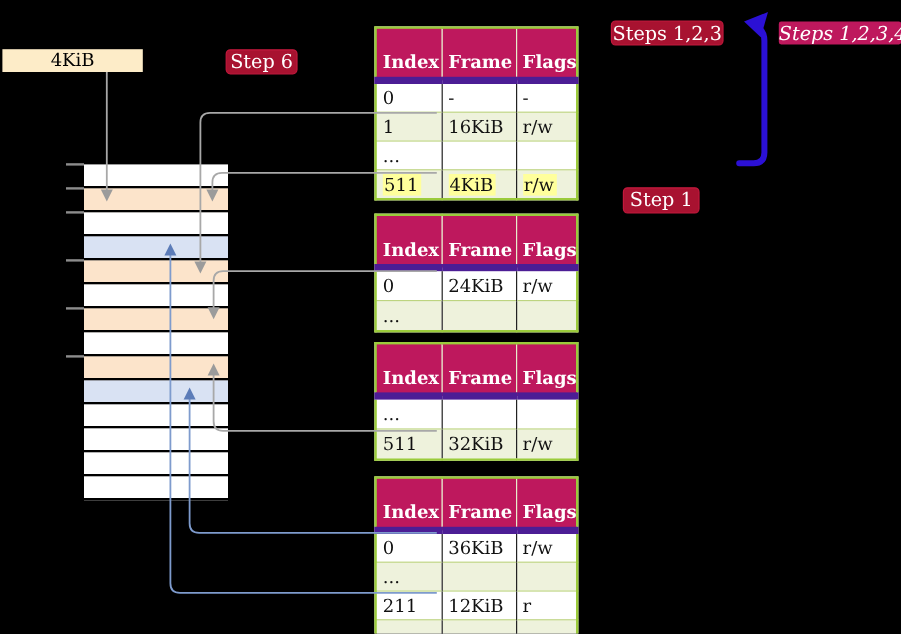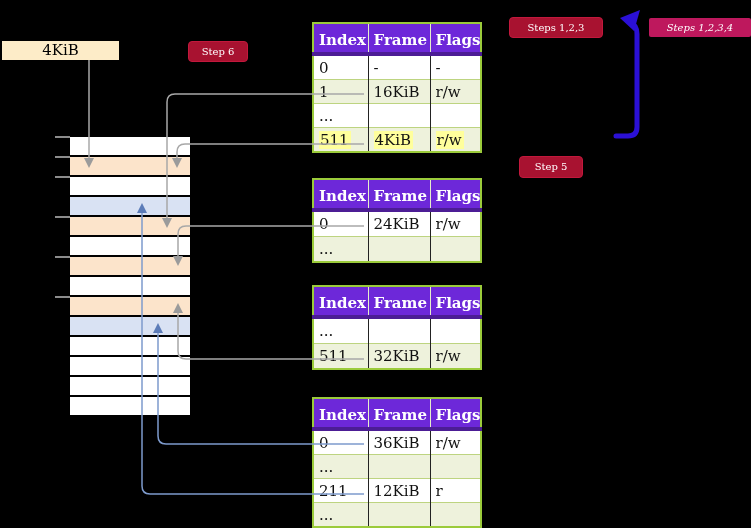--- a/index.html
+++ b/index.html
@@ -3,21 +3,21 @@
 <meta charset="utf-8">
 <style>
   html,body{margin:0;padding:0;}
   body{
     width:751px;height:528px;position:relative;overflow:hidden;
     background:#000;
     font-family:"DejaVu Serif","Liberation Serif",serif;
   }
   
   .tag{
-    position:absolute;color:#fff;font-size:10px;line-height:19px;
+    position:absolute;color:#fff;font-size:16px;line-height:19px;
     text-align:center;white-space:nowrap;
   }
   .tag.crimson{background:#a81230;border:1px solid #c2183c;border-radius:4px;}
   .tag.violet{background:#be185d;border-radius:2px;font-style:italic;}
   .tag.cream{background:#fdecc8;color:#000;border-radius:0;}
   #label-4kib{left:2px;top:41px;width:117px;height:19px;font-size:15px;}
   #label-step0{left:188px;top:41px;width:58px;height:19px;}
   #label-steps123{left:509px;top:17px;width:92px;height:19px;}
   #label-steps1234{left:649px;top:18px;width:102px;height:19px;}
   #label-step4{left:519px;top:156px;width:62px;height:20px;}
@@ -32,23 +32,23 @@
   .mem-row.blue{background:#d9e2f3;}
   .tick{position:absolute;left:55px;width:15px;height:2px;background:#8c8c8c;}
   
   .ptable{
     position:absolute;left:312px;width:168px;
     border-collapse:collapse;table-layout:fixed;
     border:2px solid #9bcb3b;background:#fff;
   }
   .ptable col.c1{width:55px;} .ptable col.c2{width:62px;} .ptable col.c3{width:51px;}
   .ptable th{
-    background:#6d28d9;color:#fff;font-weight:bold;font-size:15px;
-    height:24px;text-align:left;padding:4px 0 0 5px;
-    border-left:1px solid #e6eecb;border-bottom:4px solid #4c1d95;
+    background:#be185d;color:#fff;font-weight:bold;font-size:15px;
+    height:24px;text-align:left;padding:16px 0 0 5px;
+    border-left:1px solid #e6eecb;border-bottom:6px solid #4c1d95;
   }
   .ptable th:first-child{border-left:none;}
   .ptable td{
     font-size:15px;color:#111;height:23px;padding:0 0 0 5px;
     border-left:1px solid #222;border-top:1px solid #bdd480;
     white-space:nowrap;overflow:hidden;
   }
   .ptable td:first-child{border-left:none;}
   .ptable tr.tint td{background:#eef2dc;}
   .ptable td span.hl{background:#ffff9c;padding:0 2px 0 1px;}
@@ -59,21 +59,21 @@
   
   #overlay{position:absolute;left:0;top:0;pointer-events:none;}
 </style>
 </head>
 <body>
 
 <div class="tag cream" id="label-4kib">4KiB</div>
 <div class="tag crimson" id="label-step0">Step 6</div>
 <div class="tag crimson" id="label-steps123">Steps 1,2,3</div>
 <div class="tag violet" id="label-steps1234">Steps 1,2,3,4</div>
-<div class="tag crimson" id="label-step4">Step 5</div>
+<div class="tag crimson" id="label-step4">Step 1</div>
 
 <div id="mem-col">
     <div class="mem-row white"></div>
     <div class="mem-row peach"></div>
     <div class="mem-row white"></div>
     <div class="mem-row blue"></div>
     <div class="mem-row peach"></div>
     <div class="mem-row white"></div>
     <div class="mem-row peach"></div>
     <div class="mem-row white"></div>

